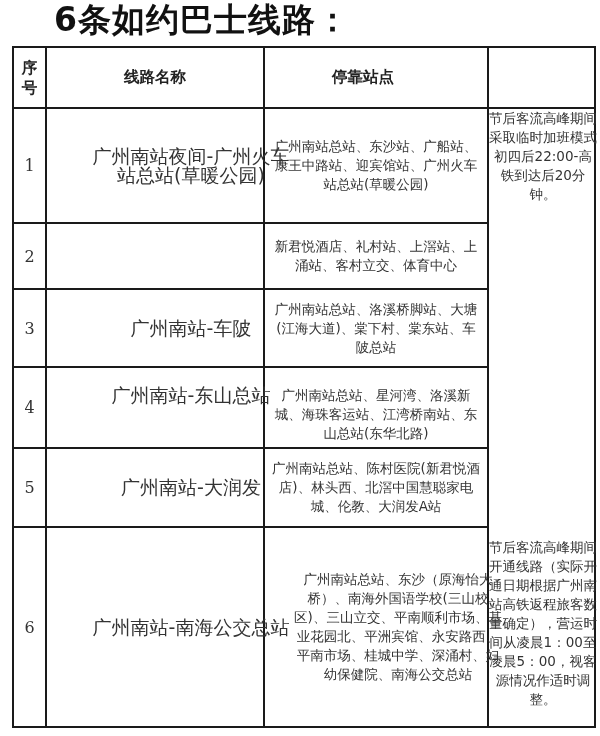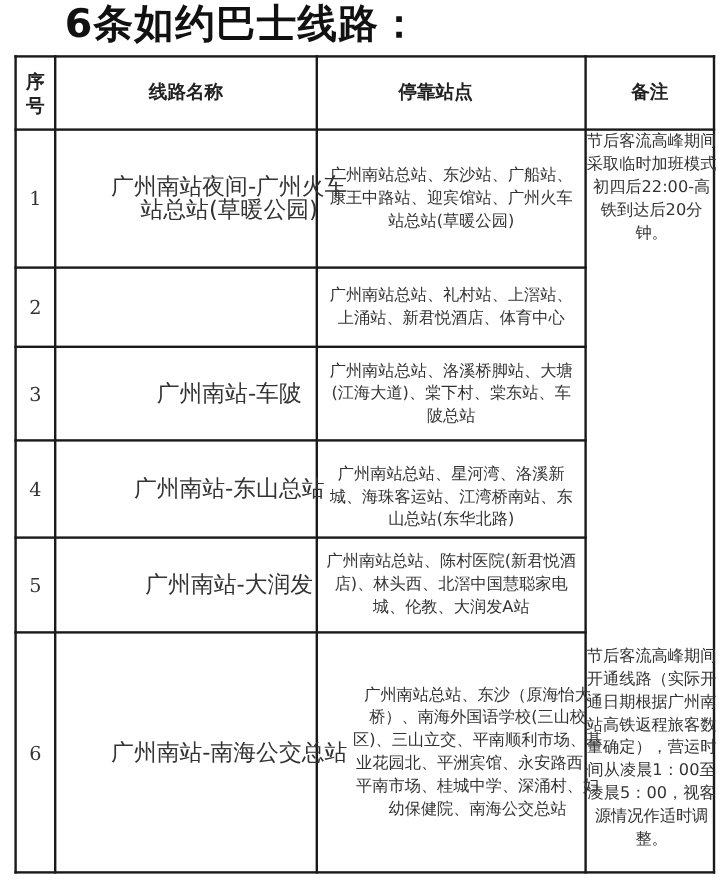--- a/index.html
+++ b/index.html
@@ -47,47 +47,44 @@
 
   <div class="cell hdr seq-hdr" style="left:2px;top:2px;width:31px;height:59px;">
     <span style="display:block;width:16px;">序号</span>
   </div>
   <div class="cell hdr" style="left:35px;top:2px;width:216px;height:59px;">
     <span>线路名称</span>
   </div>
   <div class="cell hdr" style="left:253px;top:2px;width:196px;height:59px;">
     <span>停靠站点</span>
   </div>
-  <div class="cell hdr" style="left:477px;top:2px;width:105px;height:59px;">
-    <span>备注</span>
-  </div>
 
   <div class="cell num" style="left:2px;top:63px;width:31px;height:113px;">1</div>
   <div class="cell route" style="left:35px;top:63px;width:216px;height:113px;">
     <span style="display:block;width:200px;">广州南站夜间-广州火车站总站(草暖公园)</span>
   </div>
   <div class="cell stops" style="left:253px;top:63px;width:222px;height:113px;">
     <span style="display:block;width:206px;">广州南站总站、东沙站、广船站、康王中路站、迎宾馆站、广州火车站总站(草暖公园)</span>
   </div>
 
   <div class="cell num" style="left:2px;top:178px;width:31px;height:64px;">2</div>
   <div class="cell stops" style="left:253px;top:178px;width:222px;height:64px;">
-    <span style="display:block;width:206px;">广州南站总站、礼村站、上滘站、上涌站、新君悦酒店、体育中心</span>
+    <span style="display:block;width:206px;">新君悦酒店、礼村站、上滘站、上涌站、客村立交、体育中心</span>
   </div>
 
   <div class="cell num" style="left:2px;top:244px;width:31px;height:76px;">3</div>
   <div class="cell route" style="left:35px;top:244px;width:216px;height:76px;">
     <span>广州南站-车陂</span>
   </div>
   <div class="cell stops" style="left:253px;top:244px;width:222px;height:76px;">
     <span style="display:block;width:210px;">广州南站总站、洛溪桥脚站、大塘(江海大道)、棠下村、棠东站、车陂总站</span>
   </div>
 
   <div class="cell num" style="left:2px;top:322px;width:31px;height:79px;">4</div>
-  <div class="cell route" style="left:35px;top:322px;width:216px;height:79px;">
+  <div class="cell route" style="left:35px;top:310px;width:216px;height:79px;">
     <span>广州南站-东山总站</span>
   </div>
   <div class="cell stops" style="left:253px;top:322px;width:222px;height:93px;">
     <span style="display:block;width:210px;">广州南站总站、星河湾、洛溪新城、海珠客运站、江湾桥南站、东山总站(东华北路)</span>
   </div>
 
   <div class="cell num" style="left:2px;top:403px;width:31px;height:77px;">5</div>
   <div class="cell route" style="left:35px;top:403px;width:216px;height:77px;">
     <span>广州南站-大润发</span>
   </div>

